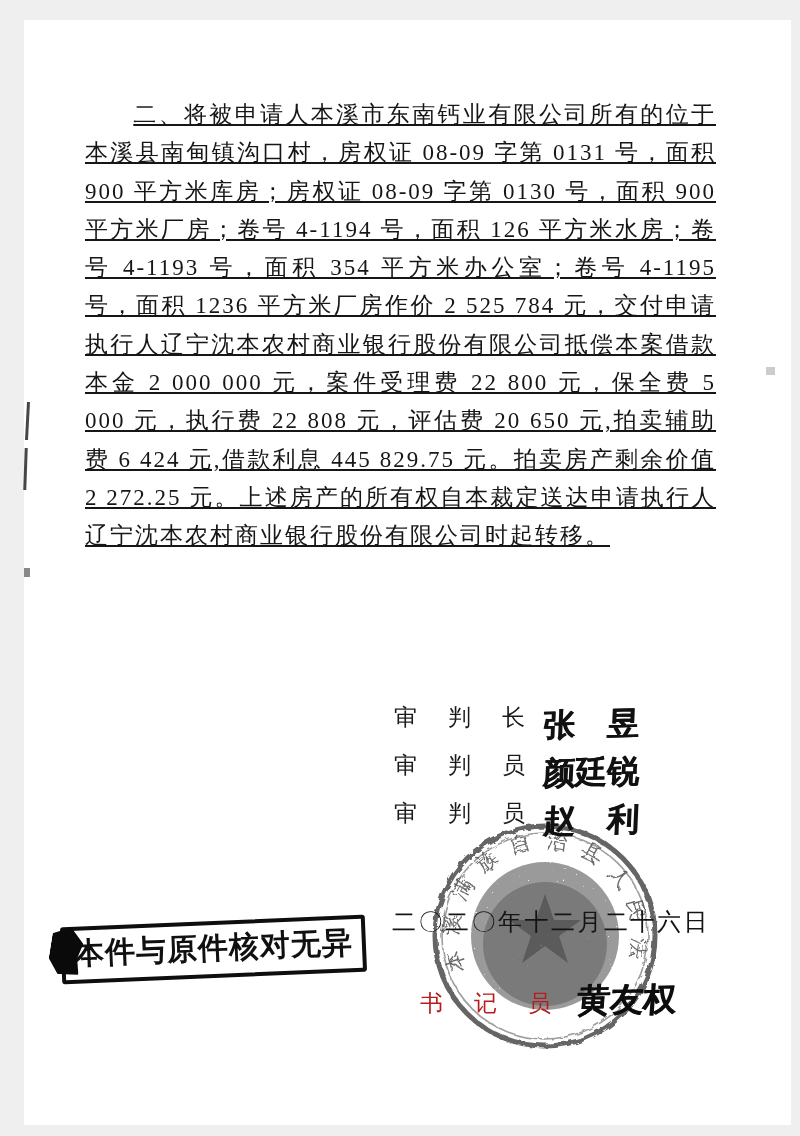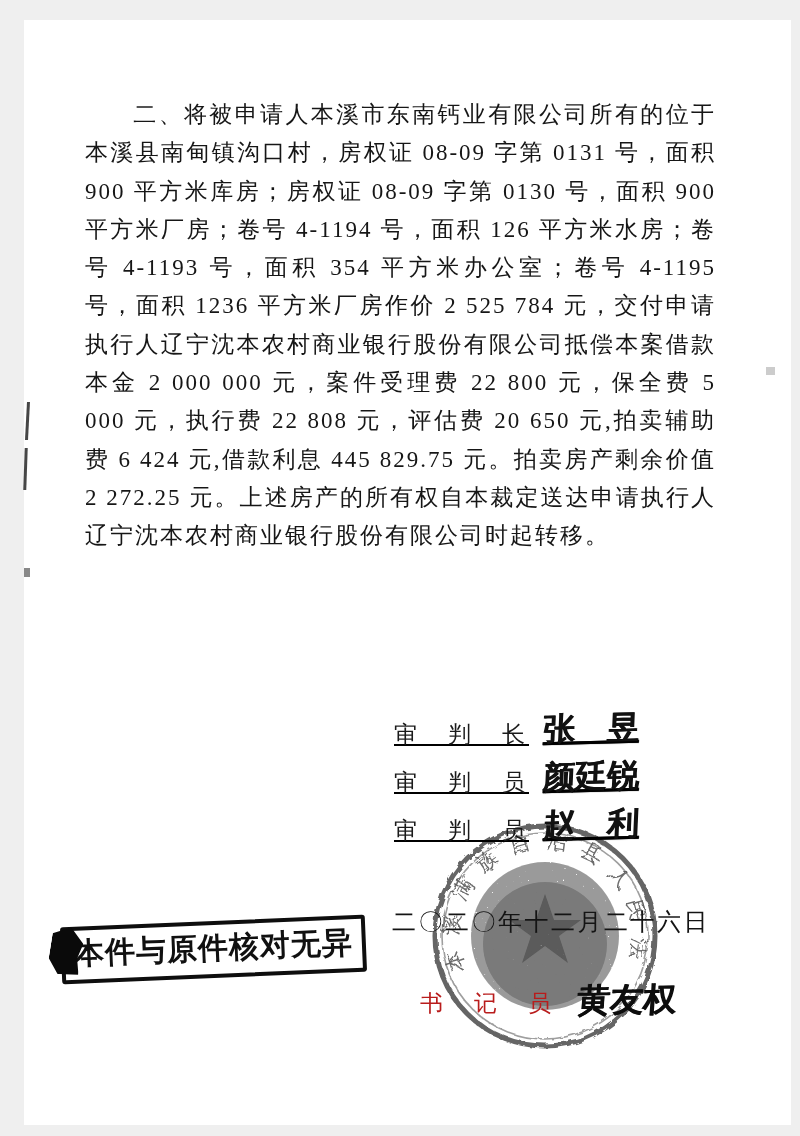--- a/index.html
+++ b/index.html
@@ -19,33 +19,32 @@
   .body-text{
     position:absolute;
     left:61px;top:76px;width:631px;
     font-size:23px;
     line-height:38.3px;
     letter-spacing:2px;
     color:#161616;
     text-align:justify;
     text-align-last:left;
   }
-  .body-text p{margin:0;text-indent:2.1em;}
+  .body-text p{margin:0;text-indent:2.1em;text-decoration:underline;}
   
   .sig-block{
     position:absolute;
     right:70px;top:682px;
     z-index:6;
   }
   .sig-row{
     display:flex;
-    align-items:flex-end;
+    align-items:flex-start;
     justify-content:flex-end;
     height:48px;
-    text-decoration:underline;
   }
   .sig-role{
     font-size:23px;
     letter-spacing:4px;
     color:#1a1a1a;
     white-space:pre;
   }
   .sig-name{
     width:178px;
     margin-left:14px;

